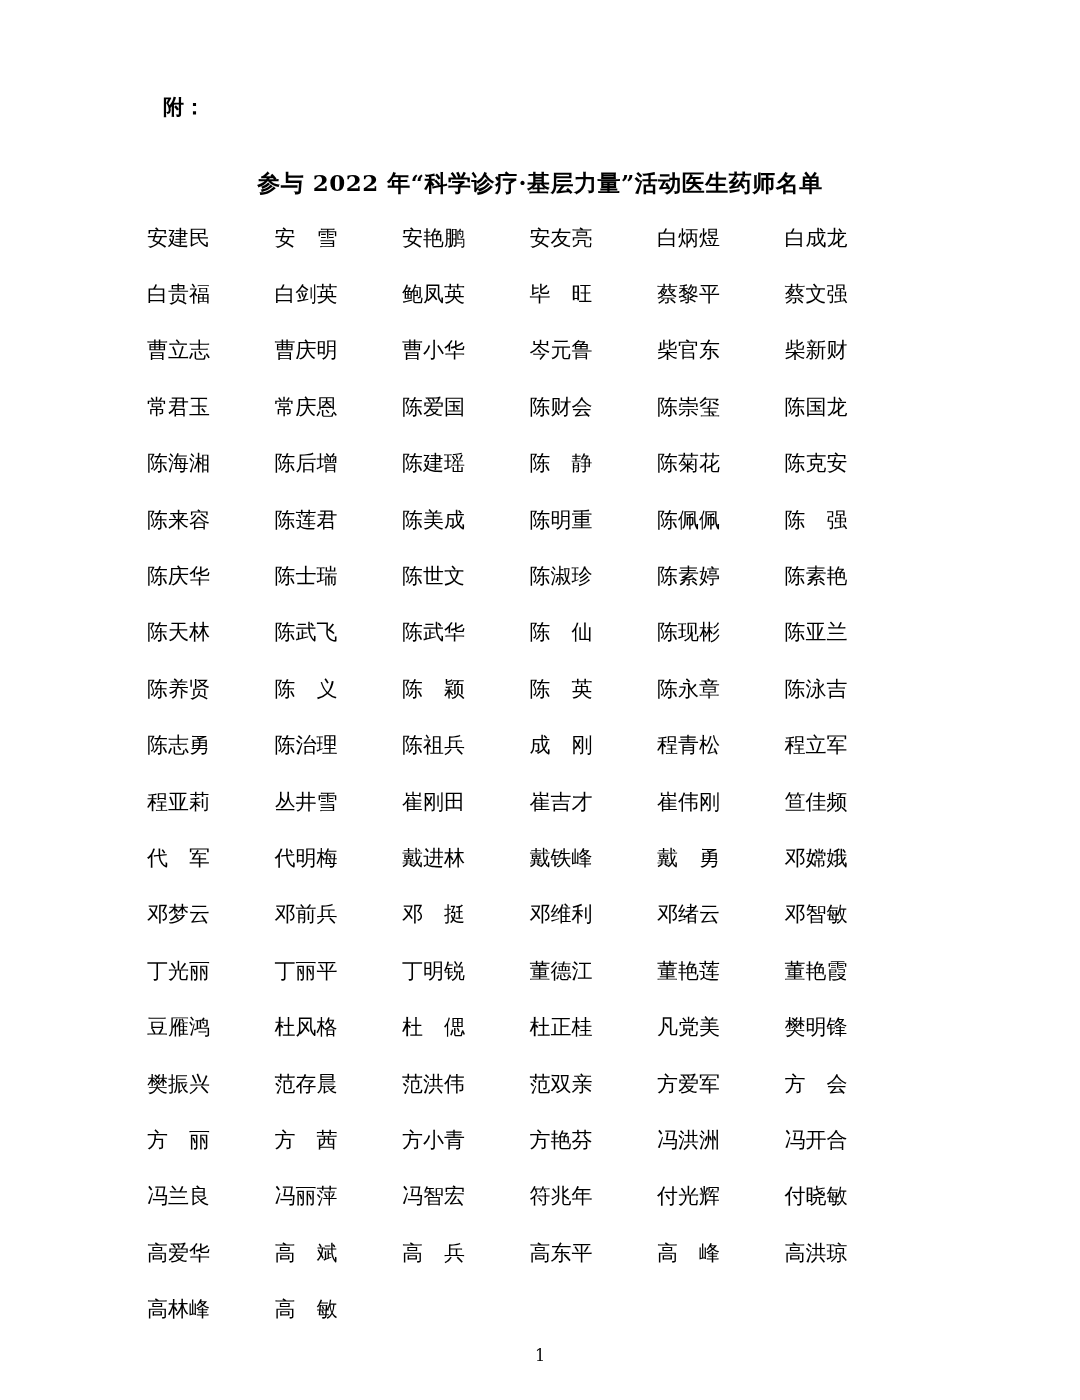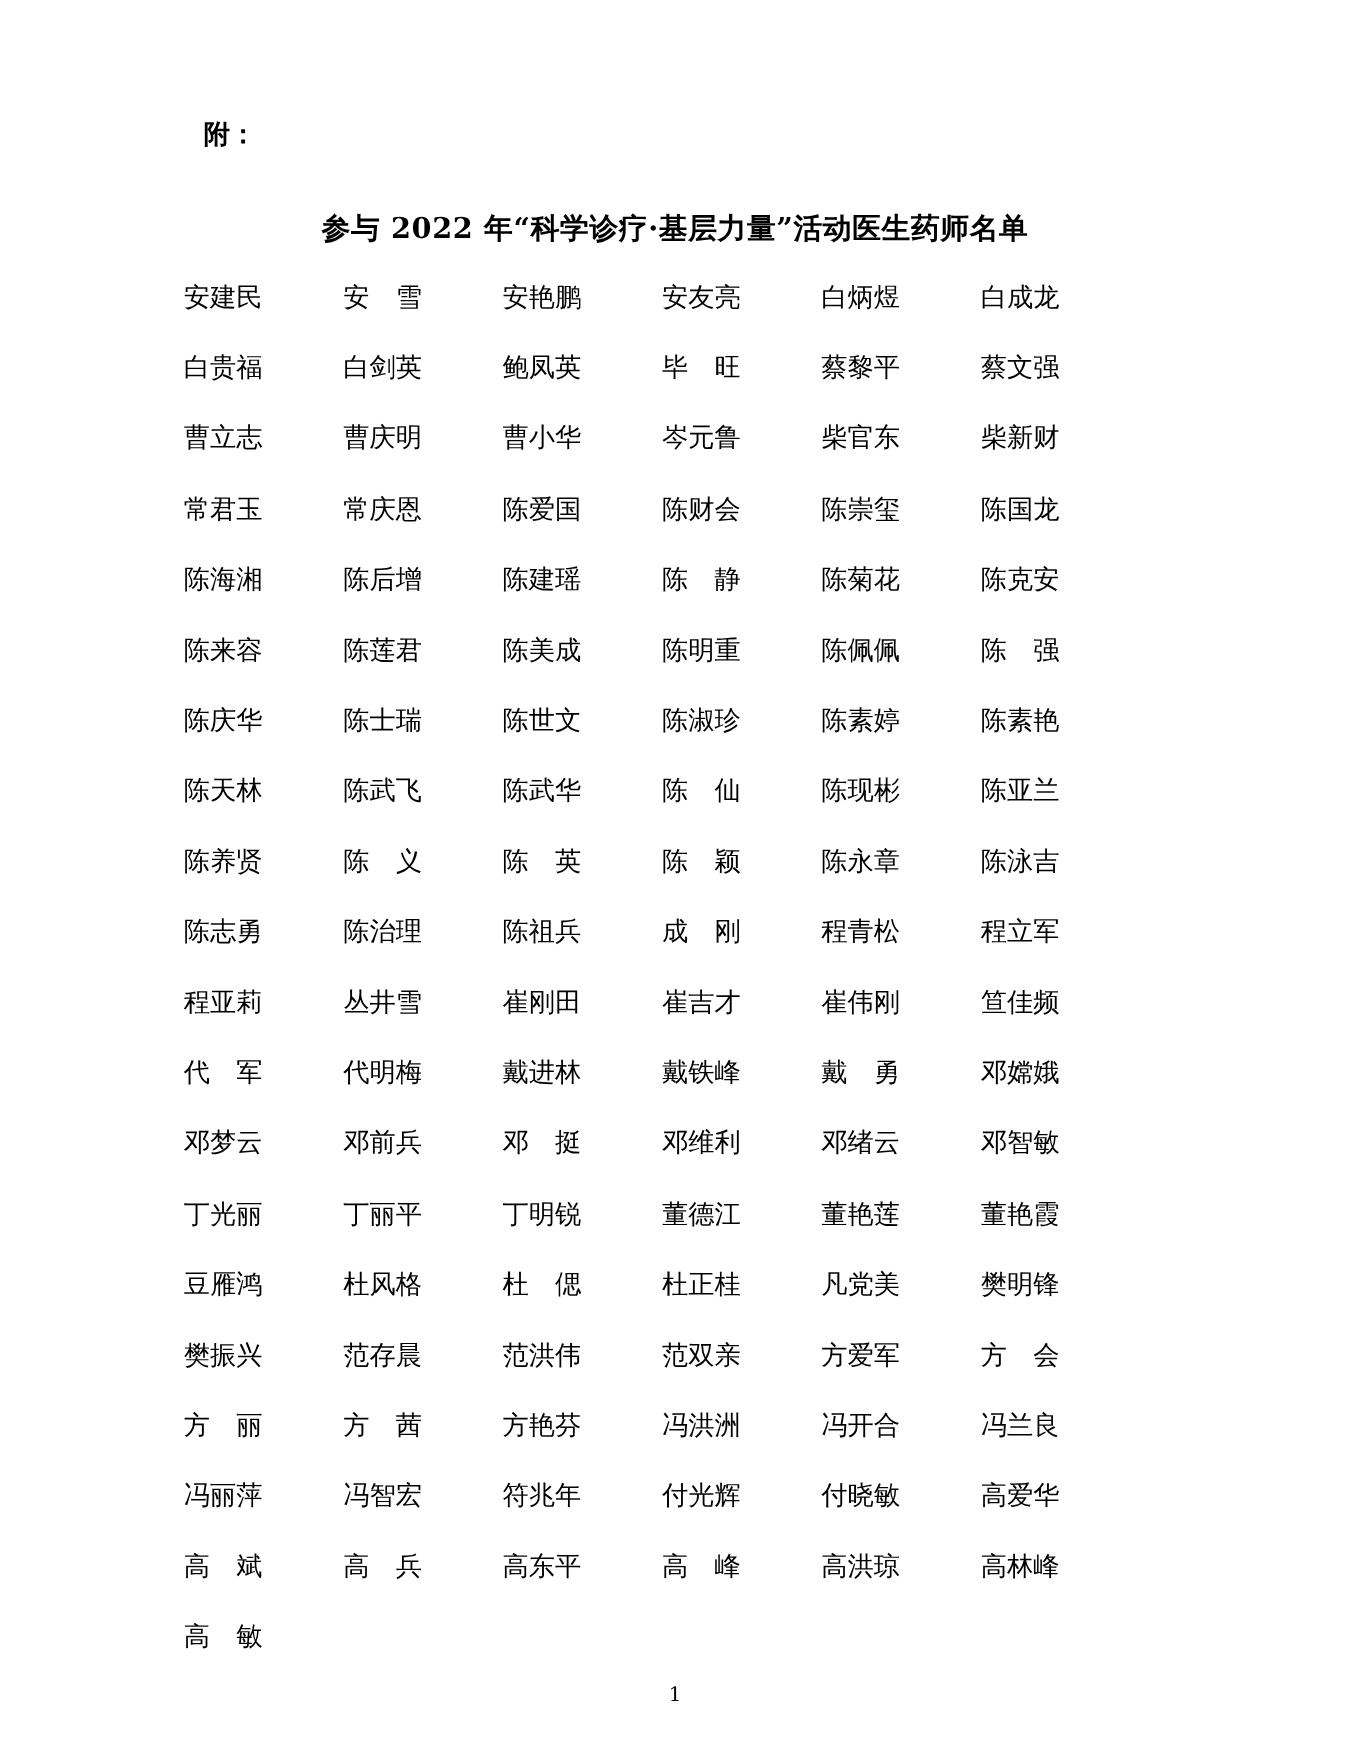--- a/index.html
+++ b/index.html
@@ -113,22 +113,22 @@
       <div class="name-cell">陈素婷</div>
       <div class="name-cell">陈素艳</div>
       <div class="name-cell">陈天林</div>
       <div class="name-cell">陈武飞</div>
       <div class="name-cell">陈武华</div>
       <div class="name-cell">陈　仙</div>
       <div class="name-cell">陈现彬</div>
       <div class="name-cell">陈亚兰</div>
       <div class="name-cell">陈养贤</div>
       <div class="name-cell">陈　义</div>
+      <div class="name-cell">陈　颖</div>
       <div class="name-cell">陈　英</div>
-      <div class="name-cell">陈　颖</div>
       <div class="name-cell">陈永章</div>
       <div class="name-cell">陈泳吉</div>
       <div class="name-cell">陈志勇</div>
       <div class="name-cell">陈治理</div>
       <div class="name-cell">陈祖兵</div>
       <div class="name-cell">成　刚</div>
       <div class="name-cell">程青松</div>
       <div class="name-cell">程立军</div>
       <div class="name-cell">程亚莉</div>
       <div class="name-cell">丛井雪</div>
@@ -161,20 +161,21 @@
       <div class="name-cell">凡党美</div>
       <div class="name-cell">樊明锋</div>
       <div class="name-cell">樊振兴</div>
       <div class="name-cell">范存晨</div>
       <div class="name-cell">范洪伟</div>
       <div class="name-cell">范双亲</div>
       <div class="name-cell">方爱军</div>
       <div class="name-cell">方　会</div>
       <div class="name-cell">方　丽</div>
       <div class="name-cell">方　茜</div>
+      <div class="name-cell">方小青</div>
       <div class="name-cell">方艳芬</div>
       <div class="name-cell">冯洪洲</div>
       <div class="name-cell">冯开合</div>
       <div class="name-cell">冯兰良</div>
       <div class="name-cell">冯丽萍</div>
       <div class="name-cell">冯智宏</div>
       <div class="name-cell">符兆年</div>
       <div class="name-cell">付光辉</div>
       <div class="name-cell">付晓敏</div>
       <div class="name-cell">高爱华</div>

